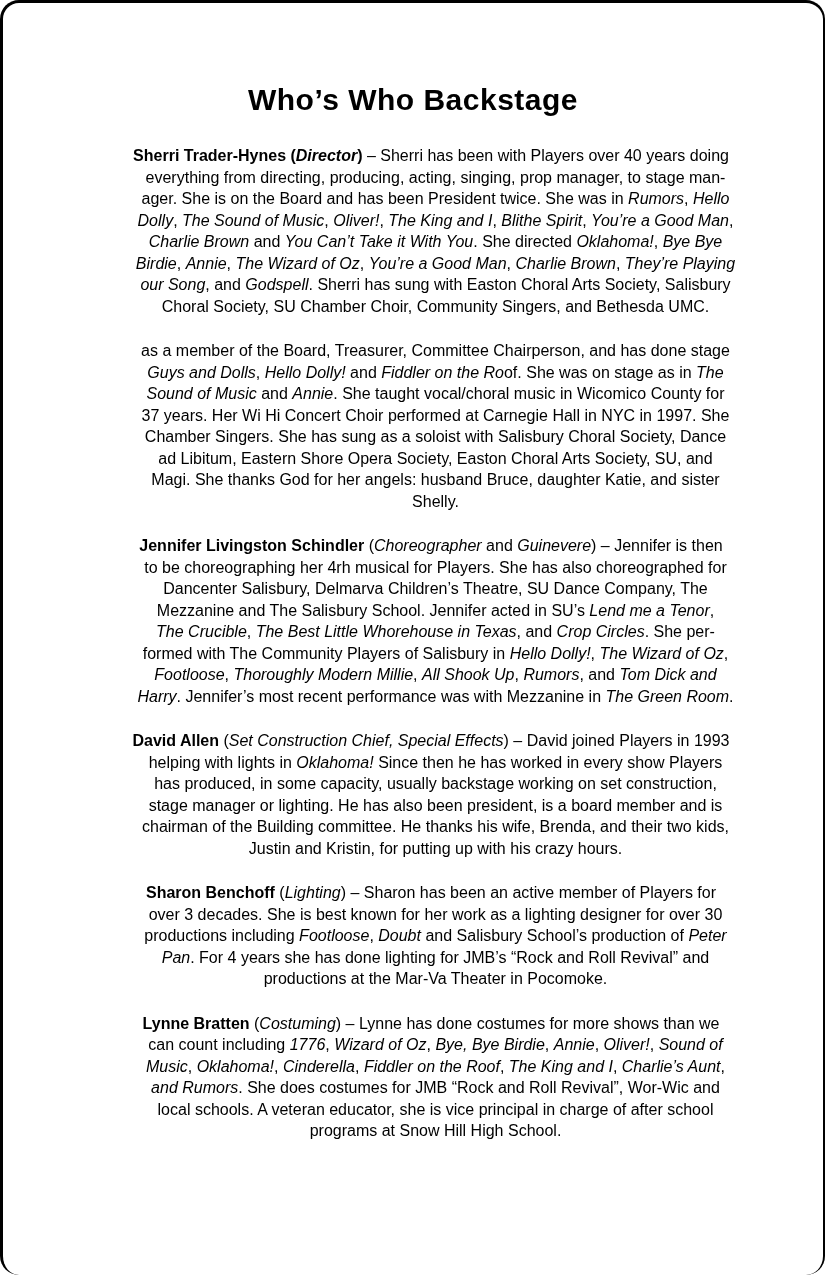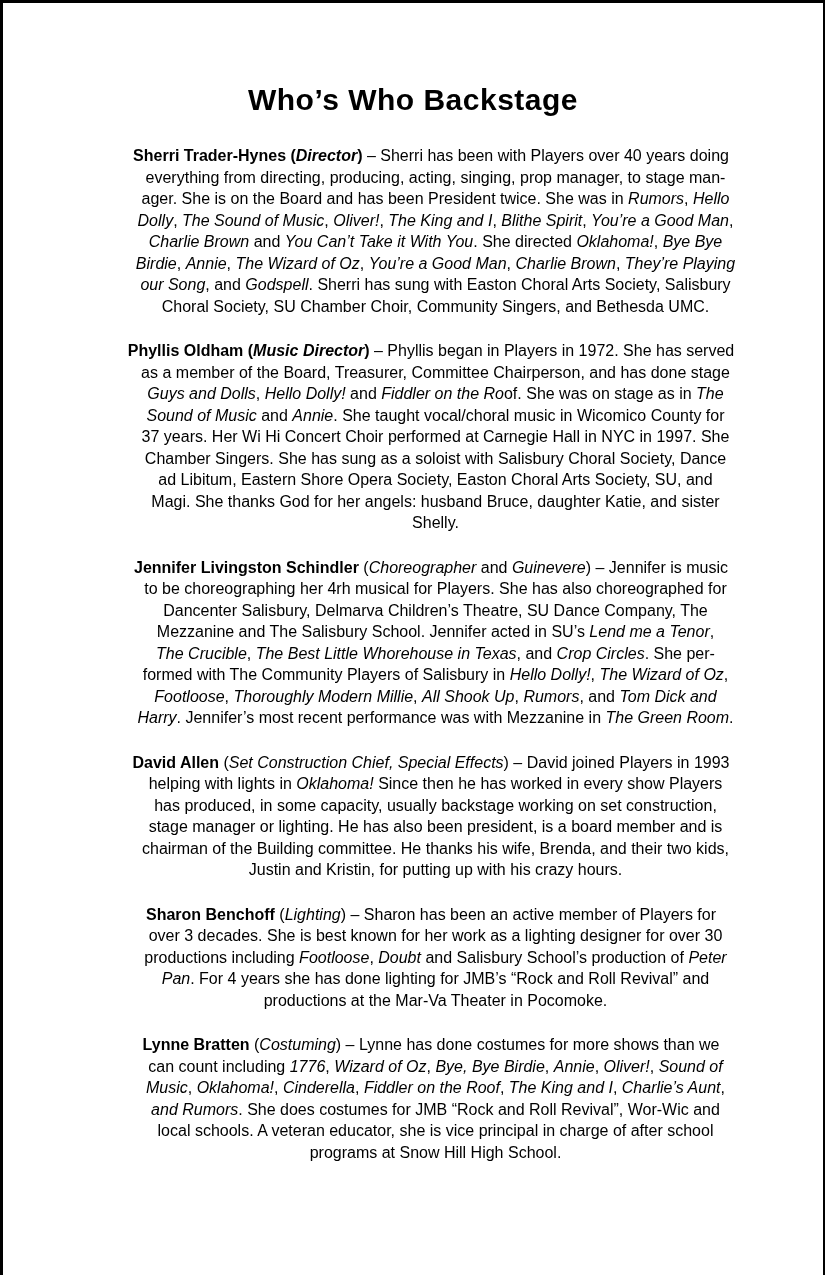--- a/index.html
+++ b/index.html
@@ -12,20 +12,21 @@
   .page {
     position: relative;
     width: 825px;
     height: 1275px;
     box-sizing: border-box;
     background: #ffffff;
     border-top: 3px solid #000000;
     border-left: 3px solid #000000;
     border-right: 2px solid #000000;
     overflow: hidden;
+    border-radius: 19px;
   }
   .page-title {
     margin: 0;
     padding-top: 80px;
     text-align: center;
     font-size: 30px;
     line-height: 34px;
     font-weight: bold;
     letter-spacing: 0.5px;
   }
@@ -60,32 +61,31 @@
         <div class="line fl"><span class="seg-b">Sherri Trader-Hynes (</span><span class="seg-bi">Director</span><span class="seg-b">)</span><span class="seg-n"> – Sherri has been with Players over 40 years doing</span></div>
         <div class="line"><span class="seg-n">everything from directing, producing, acting, singing, prop manager, to stage man-</span></div>
         <div class="line"><span class="seg-n">ager. She is on the Board and has been President twice. She was in </span><span class="seg-i">Rumors</span><span class="seg-n">, </span><span class="seg-i">Hello</span></div>
         <div class="line"><span class="seg-i">Dolly</span><span class="seg-n">, </span><span class="seg-i">The Sound of Music</span><span class="seg-n">, </span><span class="seg-i">Oliver!</span><span class="seg-n">, </span><span class="seg-i">The King and I</span><span class="seg-n">, </span><span class="seg-i">Blithe Spirit</span><span class="seg-n">, </span><span class="seg-i">You’re a Good Man</span><span class="seg-n">,</span></div>
         <div class="line"><span class="seg-i">Charlie Brown</span><span class="seg-n"> and </span><span class="seg-i">You Can’t Take it With You</span><span class="seg-n">. She directed </span><span class="seg-i">Oklahoma!</span><span class="seg-n">, </span><span class="seg-i">Bye Bye</span></div>
         <div class="line"><span class="seg-i">Birdie</span><span class="seg-n">, </span><span class="seg-i">Annie</span><span class="seg-n">, </span><span class="seg-i">The Wizard of Oz</span><span class="seg-n">, </span><span class="seg-i">You’re a Good Man</span><span class="seg-n">, </span><span class="seg-i">Charlie Brown</span><span class="seg-n">, </span><span class="seg-i">They’re Playing</span></div>
         <div class="line"><span class="seg-i">our Song</span><span class="seg-n">, and </span><span class="seg-i">Godspell</span><span class="seg-n">. Sherri has sung with Easton Choral Arts Society, Salisbury</span></div>
         <div class="line"><span class="seg-n">Choral Society, SU Chamber Choir, Community Singers, and Bethesda UMC.</span></div>
       </div>
       <div class="bio">
-        <div class="line fl"><span class="seg-b">Phyllis Oldham (</span><span class="seg-bi">Music Director</span><span class="seg-b">)</span><span class="seg-n"> – Phyllis began in Players in 1972. She has served</span></div>
         <div class="line"><span class="seg-n">as a member of the Board, Treasurer, Committee Chairperson, and has done stage</span></div>
         <div class="line"><span class="seg-i">Guys and Dolls</span><span class="seg-n">, </span><span class="seg-i">Hello Dolly!</span><span class="seg-n"> and </span><span class="seg-i">Fiddler on the Ro</span><span class="seg-n">of. She was on stage as in </span><span class="seg-i">The</span></div>
         <div class="line"><span class="seg-i">Sound of Music</span><span class="seg-n"> and </span><span class="seg-i">Annie</span><span class="seg-n">. She taught vocal/choral music in Wicomico County for</span></div>
         <div class="line"><span class="seg-n">37 years. Her Wi Hi Concert Choir performed at Carnegie Hall in NYC in 1997. She</span></div>
         <div class="line"><span class="seg-n">Chamber Singers. She has sung as a soloist with Salisbury Choral Society, Dance</span></div>
         <div class="line"><span class="seg-n">ad Libitum, Eastern Shore Opera Society, Easton Choral Arts Society, SU, and</span></div>
         <div class="line"><span class="seg-n">Magi. She thanks God for her angels: husband Bruce, daughter Katie, and sister</span></div>
         <div class="line"><span class="seg-n">Shelly.</span></div>
       </div>
       <div class="bio">
-        <div class="line fl"><span class="seg-b">Jennifer Livingston Schindler </span><span class="seg-n">(</span><span class="seg-i">Choreographer</span><span class="seg-n"> and </span><span class="seg-i">Guinevere</span><span class="seg-n">) – Jennifer is music</span></div>
+        <div class="line fl"><span class="seg-b">Jennifer Livingston Schindler </span><span class="seg-n">(</span><span class="seg-i">Choreographer</span><span class="seg-n"> and </span><span class="seg-i">Guinevere</span><span class="seg-n">) – Jennifer is then</span></div>
         <div class="line"><span class="seg-n">to be choreographing her 4rh musical for Players. She has also choreographed for</span></div>
         <div class="line"><span class="seg-n">Dancenter Salisbury, Delmarva Children’s Theatre, SU Dance Company, The</span></div>
         <div class="line"><span class="seg-n">Mezzanine and The Salisbury School. Jennifer acted in SU’s </span><span class="seg-i">Lend me a Tenor</span><span class="seg-n">,</span></div>
         <div class="line"><span class="seg-i">The Crucible</span><span class="seg-n">, </span><span class="seg-i">The Best Little Whorehouse in Texas</span><span class="seg-n">, and </span><span class="seg-i">Crop Circles</span><span class="seg-n">. She per-</span></div>
         <div class="line"><span class="seg-n">formed with The Community Players of Salisbury in </span><span class="seg-i">Hello Dolly!</span><span class="seg-n">, </span><span class="seg-i">The Wizard of Oz</span><span class="seg-n">,</span></div>
         <div class="line"><span class="seg-i">Footloose</span><span class="seg-n">, </span><span class="seg-i">Thoroughly Modern Millie</span><span class="seg-n">, </span><span class="seg-i">All Shook Up</span><span class="seg-n">, </span><span class="seg-i">Rumors</span><span class="seg-n">, and </span><span class="seg-i">Tom Dick and</span></div>
         <div class="line"><span class="seg-i">Harry</span><span class="seg-n">. Jennifer’s most recent performance was with Mezzanine in </span><span class="seg-i">The Green Room</span><span class="seg-n">.</span></div>
       </div>
       <div class="bio">
         <div class="line fl"><span class="seg-b">David Allen </span><span class="seg-n">(</span><span class="seg-i">Set Construction Chief, Special Effects</span><span class="seg-n">) – David joined Players in 1993</span></div>

